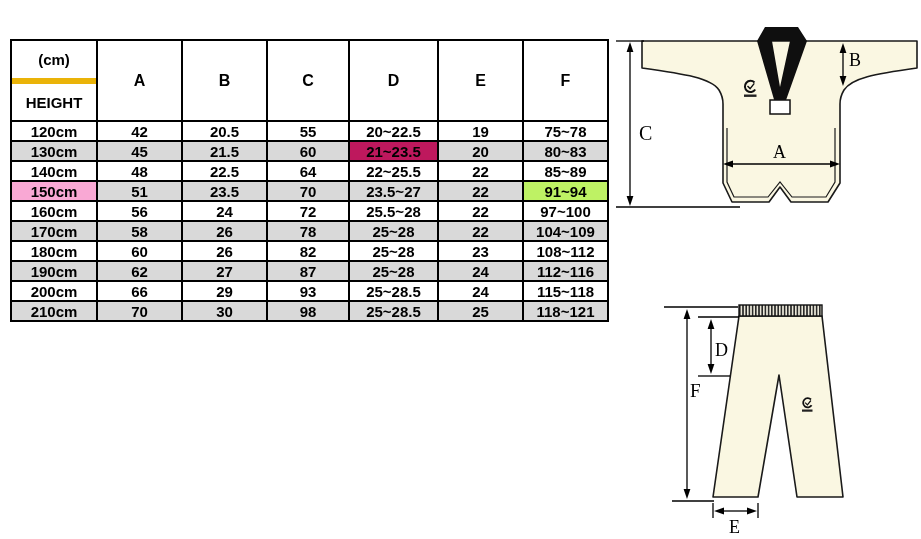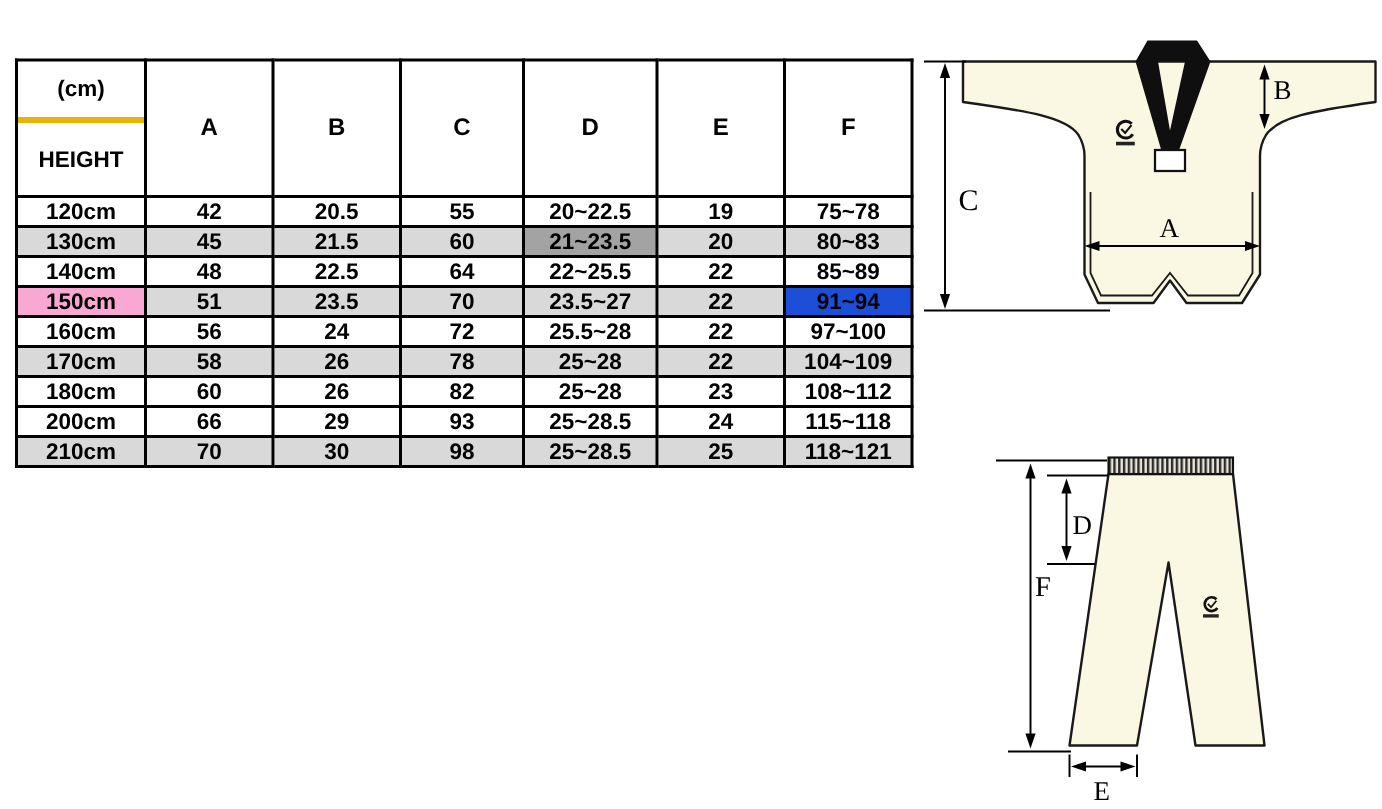--- a/index.html
+++ b/index.html
@@ -13,25 +13,25 @@
     border-collapse:collapse; table-layout:fixed;
   }
   .size-table th, .size-table td {
     border:2px solid #000; text-align:center; vertical-align:middle;
     font-weight:bold; font-size:15px; color:#000; background:#fff;
     padding:0; overflow:hidden; white-space:nowrap;
   }
   .size-table thead th { font-size:16px; height:75px; }
   .size-table thead th.corner { padding:0; }
   .corner-top {
-    height:37px; border-bottom:4px solid #eab308;
+    height:37px; border-bottom:6px solid #eab308;
     display:flex; align-items:center; justify-content:center; font-size:15px;
   }
   .corner-bottom {
-    height:48px; display:flex; align-items:center; justify-content:center; font-size:15px;
+    height:36px; display:flex; align-items:center; justify-content:center; font-size:15px;
   }
   .size-table tbody tr { height:20px; }
   
   .diagram-svg { position:absolute; left:612px; top:0; width:309px; height:539px; }
   .dim-label { font-family:"Liberation Serif", serif; fill:#000; }
 </style>
 </head>
 <body>
 
 <div class="stage">
@@ -68,41 +68,41 @@
           <td>55</td>
           <td>20~22.5</td>
           <td>19</td>
           <td>75~78</td>
         </tr>
         <tr>
           <th style="background: rgb(217, 217, 217);">130cm</th>
           <td style="background: rgb(217, 217, 217);">45</td>
           <td style="background: rgb(217, 217, 217);">21.5</td>
           <td style="background: rgb(217, 217, 217);">60</td>
-          <td style="background: #a3a3a3;">21~23.5</td>
+          <td style="background: #be185d;">21~23.5</td>
           <td style="background: rgb(217, 217, 217);">20</td>
           <td style="background: rgb(217, 217, 217);">80~83</td>
         </tr>
         <tr>
           <th>140cm</th>
           <td>48</td>
           <td>22.5</td>
           <td>64</td>
           <td>22~25.5</td>
           <td>22</td>
           <td>85~89</td>
         </tr>
         <tr>
           <th style="background: #f9a8d4;">150cm</th>
           <td style="background: rgb(217, 217, 217);">51</td>
           <td style="background: rgb(217, 217, 217);">23.5</td>
           <td style="background: rgb(217, 217, 217);">70</td>
           <td style="background: rgb(217, 217, 217);">23.5~27</td>
           <td style="background: rgb(217, 217, 217);">22</td>
-          <td style="background: #1d4ed8;">91~94</td>
+          <td style="background: #bef264;">91~94</td>
         </tr>
         <tr>
           <th>160cm</th>
           <td>56</td>
           <td>24</td>
           <td>72</td>
           <td>25.5~28</td>
           <td>22</td>
           <td>97~100</td>
         </tr>
@@ -118,20 +118,29 @@
         <tr>
           <th>180cm</th>
           <td>60</td>
           <td>26</td>
           <td>82</td>
           <td>25~28</td>
           <td>23</td>
           <td>108~112</td>
         </tr>
         <tr>
+          <th style="background: rgb(217, 217, 217);">190cm</th>
+          <td style="background: rgb(217, 217, 217);">62</td>
+          <td style="background: rgb(217, 217, 217);">27</td>
+          <td style="background: rgb(217, 217, 217);">87</td>
+          <td style="background: rgb(217, 217, 217);">25~28</td>
+          <td style="background: rgb(217, 217, 217);">24</td>
+          <td style="background: rgb(217, 217, 217);">112~116</td>
+        </tr>
+        <tr>
           <th>200cm</th>
           <td>66</td>
           <td>29</td>
           <td>93</td>
           <td>25~28.5</td>
           <td>24</td>
           <td>115~118</td>
         </tr>
         <tr>
           <th style="background: rgb(217, 217, 217);">210cm</th>

